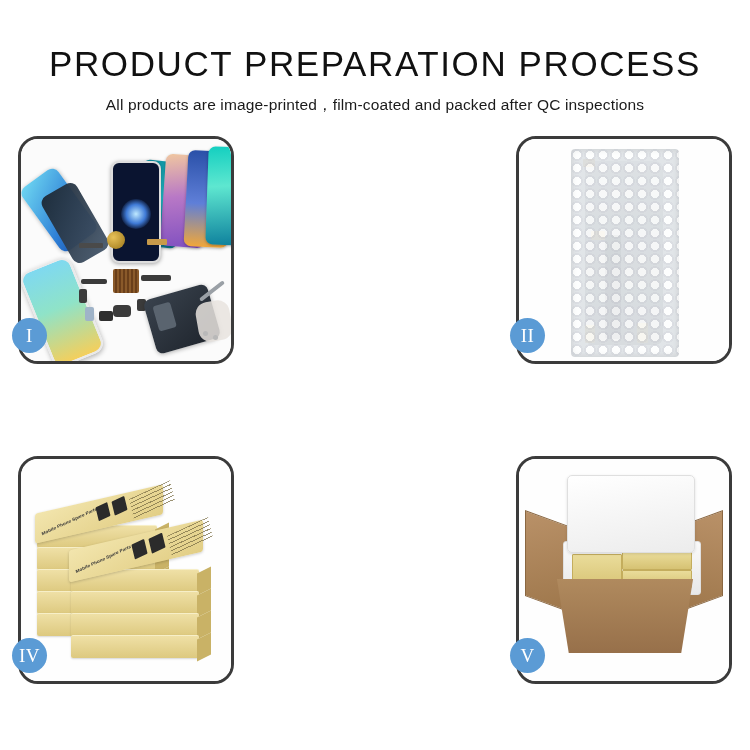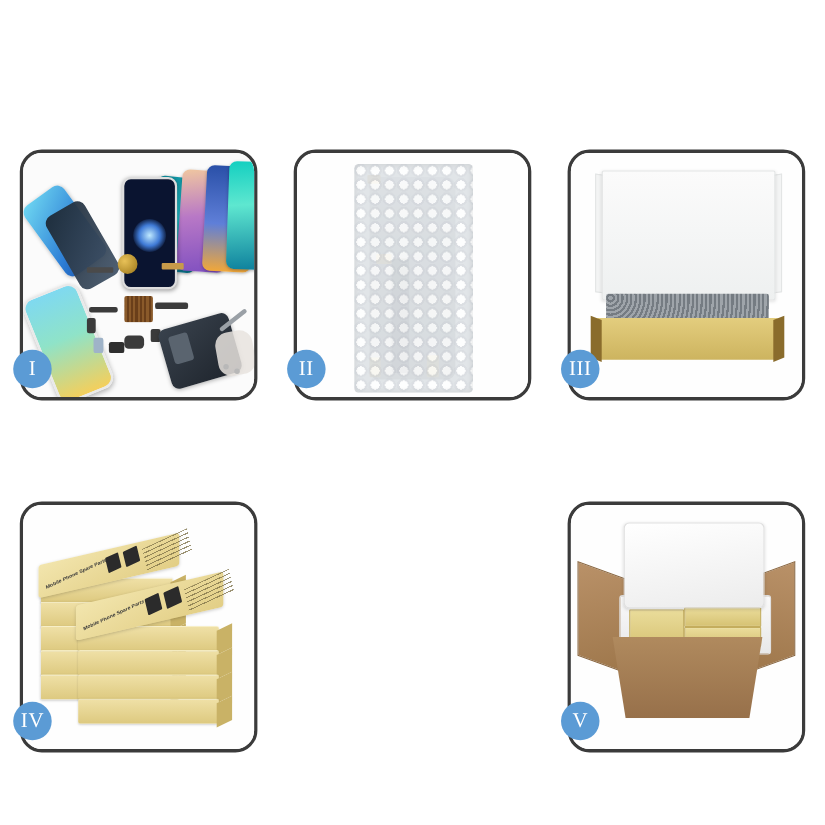--- a/index.html
+++ b/index.html
@@ -162,20 +162,24 @@
       background:linear-gradient(180deg,#ab8a63 0%,#967css 100%);
       background:linear-gradient(180deg,#ad8c66 0%,#90704c 100%);
       clip-path:polygon(0 24%,100% 0,100% 74%,0 100%);}
   .c-tab{position:absolute;background:#9c7d58;opacity:.85;border-radius:1px;}
 </style>
 </head>
 <body>
 
 <div class="page">
 
+  <div class="header">
+    <div class="title">PRODUCT PREPARATION PROCESS</div>
+    <div class="subtitle">All products are image-printed，film-coated and packed after QC inspections</div>
+  </div>
 
   <div class="grid">
 
     <div class="row r1">
 
       <div class="panel">
         <div class="stage p1">
           <div class="ph-tilt"></div>
           <div class="ph-tilt2"></div>
           <div class="ph ph1"></div>
@@ -212,30 +216,20 @@
           <div class="screen-flex"></div>
           <div class="tape" style="left:64px;top:20px;width:12px;height:8px;"></div>
           <div class="tape" style="left:72px;top:92px;width:14px;height:9px;"></div>
           <div class="tape" style="left:66px;top:186px;width:10px;height:18px;"></div>
           <div class="tape" style="left:118px;top:184px;width:11px;height:20px;"></div>
           <div class="bw"></div>
         </div>
         <div class="badge">II</div>
       </div>
 
-      <div class="panel">
-        <div class="stage">
-          <div class="b3-flap-l"></div>
-          <div class="b3-flap-r"></div>
-          <div class="b3-lid"></div>
-          <div class="b3-foam"></div>
-          <div class="b3-base"></div>
-        </div>
-        <div class="badge">III</div>
-      </div>
 
     </div>
 
     <div class="row r2">
 
       <div class="panel">
         <div class="stage">
           <div class="stack">
             <div class="sbox" style="left:10px;top:52px;width:120px;">
                 <div class="side"></div>

